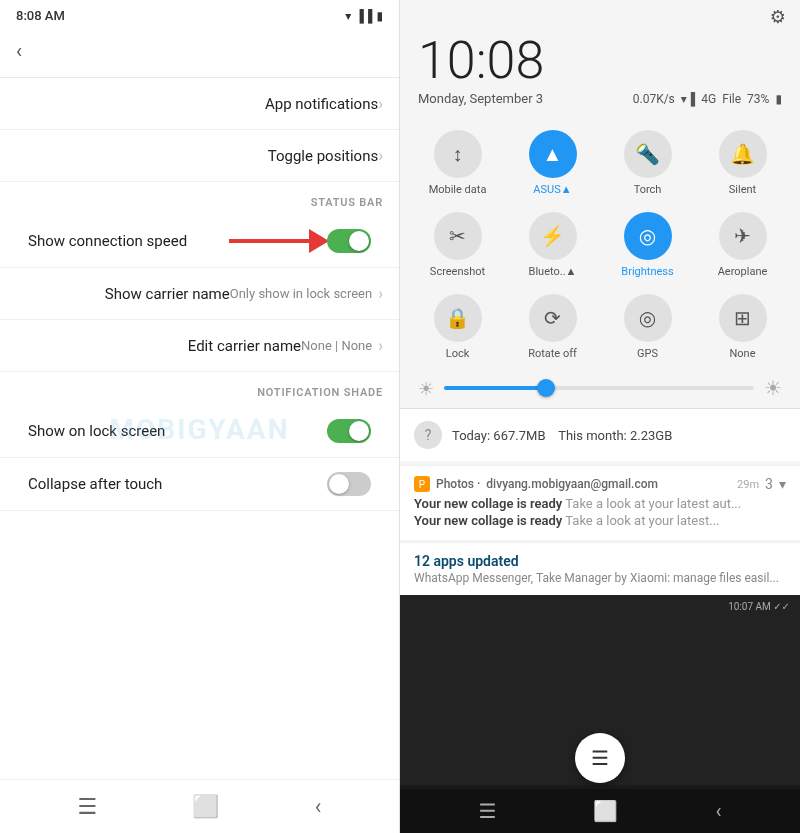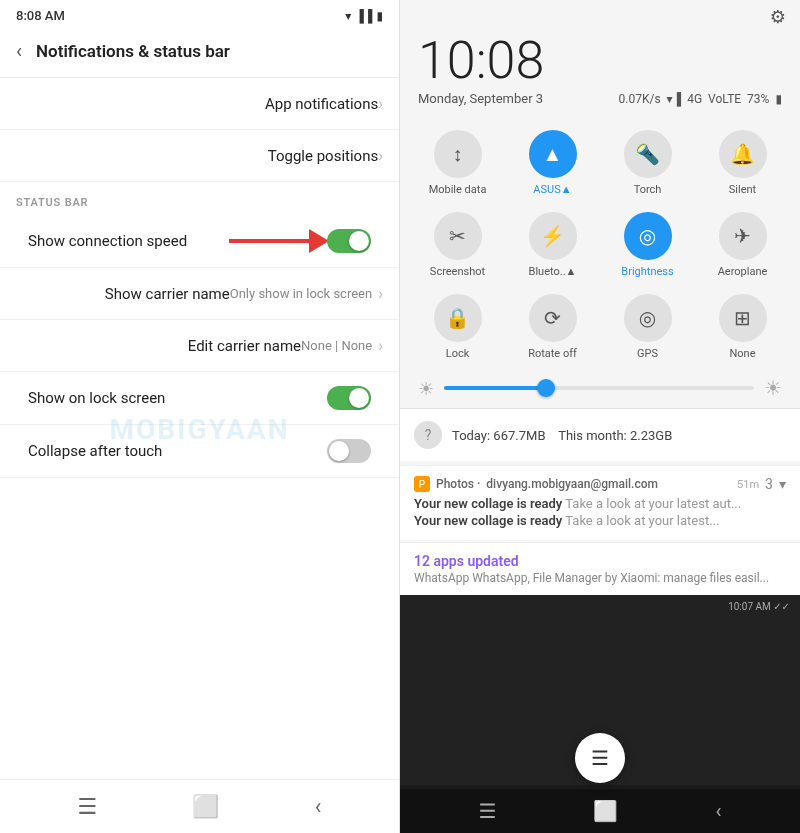--- a/index.html
+++ b/index.html
@@ -87,20 +87,21 @@
       font-size: 16px;
     }
 
     .section-header {
       padding: 14px 16px 6px;
       font-size: 11px;
       font-weight: 600;
       color: #999;
       letter-spacing: 0.8px;
       text-transform: uppercase;
+      text-align: right;
     }
 
     .toggle-row {
       display: flex;
       align-items: center;
       padding: 14px 28px;
       border-bottom: 1px solid #f0f0f0;
       position: relative;
     }
     .toggle-label {
@@ -395,21 +396,21 @@
     }
 
     .update-notif {
       background: #fff;
       padding: 10px 14px;
       border-top: 1px solid #f0f0f0;
     }
     .update-title {
       font-size: 14px;
       font-weight: 600;
-      color: #8b5cf6;
+      color: #0c4a6e;
     }
     .update-sub {
       font-size: 12px;
       color: #888;
       margin-top: 2px;
       white-space: nowrap;
       overflow: hidden;
       text-overflow: ellipsis;
     }
 
@@ -515,21 +516,20 @@
     <span class="time">8:08 AM</span>
     <div class="status-icons">
       <span>▾</span>
       <span>▐▐</span>
       <span>▮</span>
     </div>
   </div>
 
   <div class="header">
     <span class="back-btn">‹</span>
-    <span class="header-title">Notifications &amp; status bar</span>
   </div>
 
   <div class="left-panel-content">
 
     <div class="menu-item">
       <span class="menu-item-label">App notifications</span>
       <span class="chevron">›</span>
     </div>
 
     <div class="menu-item">
@@ -554,20 +554,21 @@
       <span class="menu-item-sub">Only show in lock screen</span>
       <span class="chevron">›</span>
     </div>
 
     <div class="menu-item">
       <span class="menu-item-label">Edit carrier name</span>
       <span class="menu-item-sub">None | None</span>
       <span class="chevron">›</span>
     </div>
 
+    <div class="section-header">NOTIFICATION SHADE</div>
 
     <div class="toggle-row">
       <span class="toggle-label">Show on lock screen</span>
       <div class="toggle on"></div>
     </div>
 
     <div class="toggle-row">
       <span class="toggle-label">Collapse after touch</span>
       <div class="toggle off"></div>
     </div>
@@ -591,21 +592,21 @@
   <div class="time-display">
     <div class="time-big">10:08</div>
   </div>
 
   <div class="date-speed-row">
     <span class="date-text">Monday, September 3</span>
     <div class="speed-info">
       <span>0.07K/s</span>
       <span>▾▐</span>
       <span>4G</span>
-      <span>VoLTE</span>
+      <span>File</span>
       <span>73%</span>
       <span>▮</span>
     </div>
   </div>
 
   <div class="tiles-grid">
 
     <div class="tile">
       <div class="tile-icon-wrap">
         <span class="tile-symbol">↕</span>
@@ -700,37 +701,37 @@
       &nbsp;&nbsp;
       <span>This month: 2.23GB</span>
     </span>
   </div>
 
   <div class="notif-card">
     <div class="notif-header">
       <div class="notif-app-icon">P</div>
       <span class="notif-app-name">Photos · </span>
       <span class="notif-app-name">divyang.mobigyaan@gmail.com</span>
-      <span class="notif-time">51m</span>
+      <span class="notif-time">29m</span>
       <span class="notif-expand">3</span>
       <span class="notif-expand">▾</span>
     </div>
     <div class="notif-line">
       <span class="notif-line-highlight">Your new collage is ready</span>
       <span class="notif-line-gray"> Take a look at your latest aut...</span>
     </div>
     <div class="notif-line">
       <span class="notif-line-highlight">Your new collage is ready</span>
       <span class="notif-line-gray"> Take a look at your latest...</span>
     </div>
   </div>
 
   <div class="update-notif">
     <div class="update-title">12 apps updated</div>
-    <div class="update-sub">WhatsApp WhatsApp, File Manager by Xiaomi: manage files easil...</div>
+    <div class="update-sub">WhatsApp Messenger, Take Manager by Xiaomi: manage files easil...</div>
   </div>
 
   <div class="messaging-area">
     <span class="msg-timestamp">10:07 AM ✓✓</span>
 
     <div class="fab-button">
       <span class="fab-icon">☰</span>
     </div>
 
     <div class="msg-input-row">

